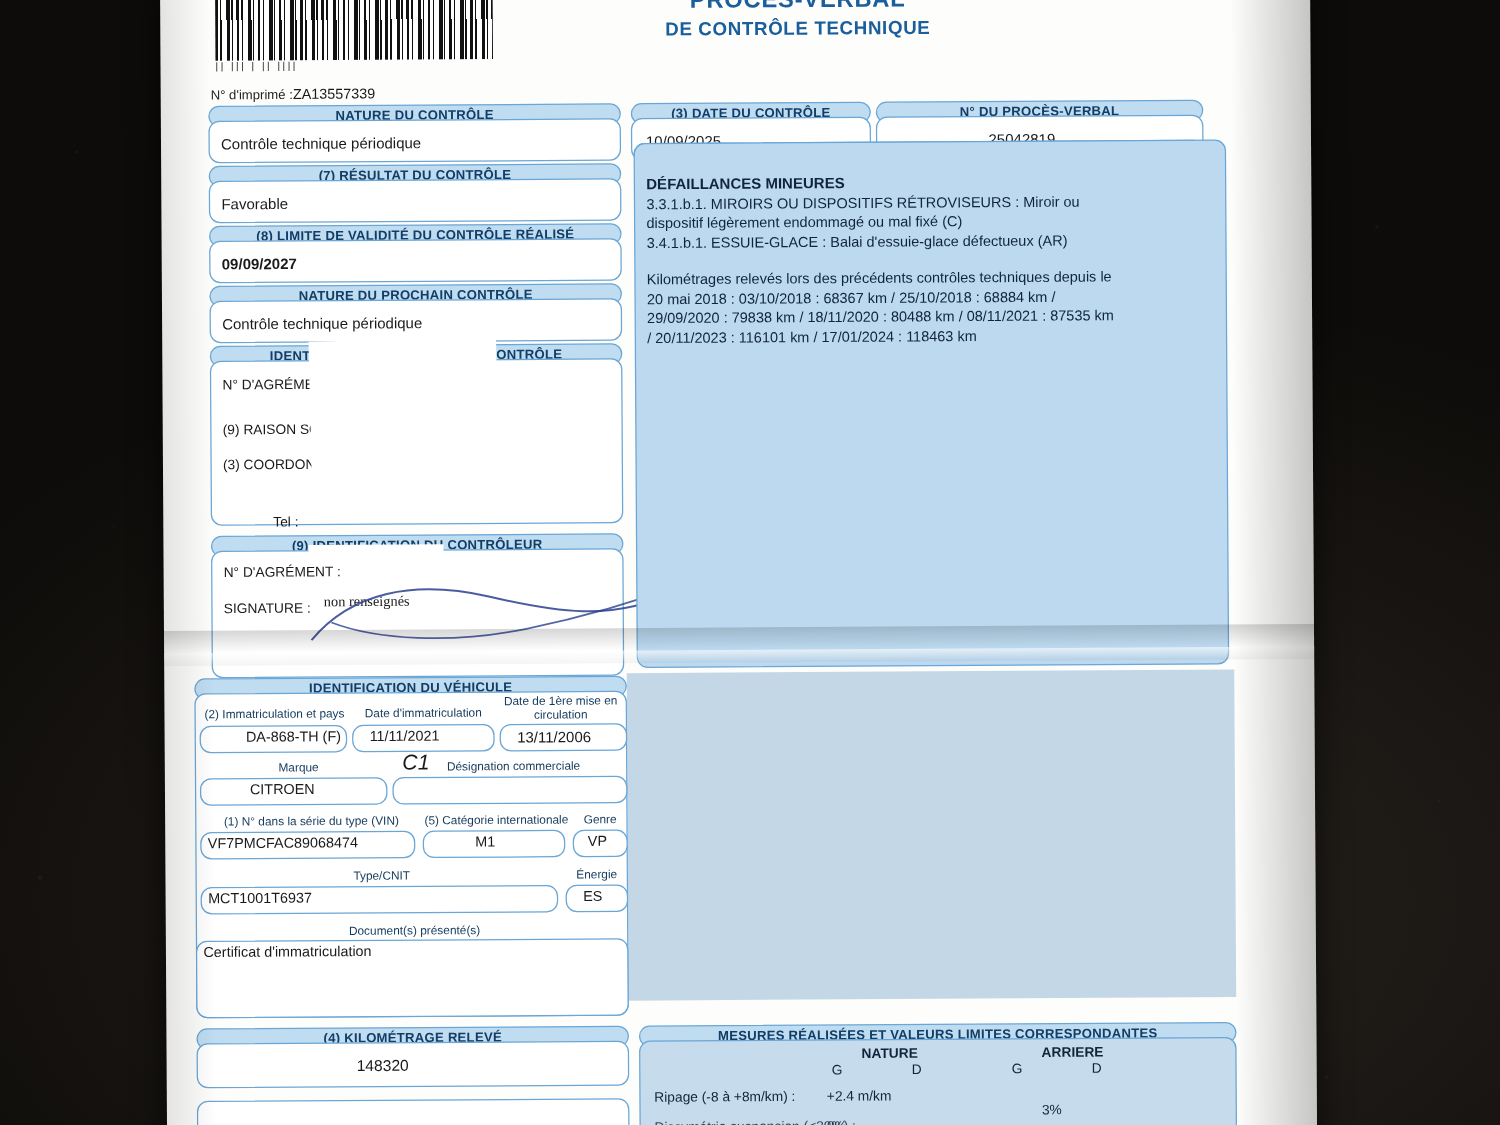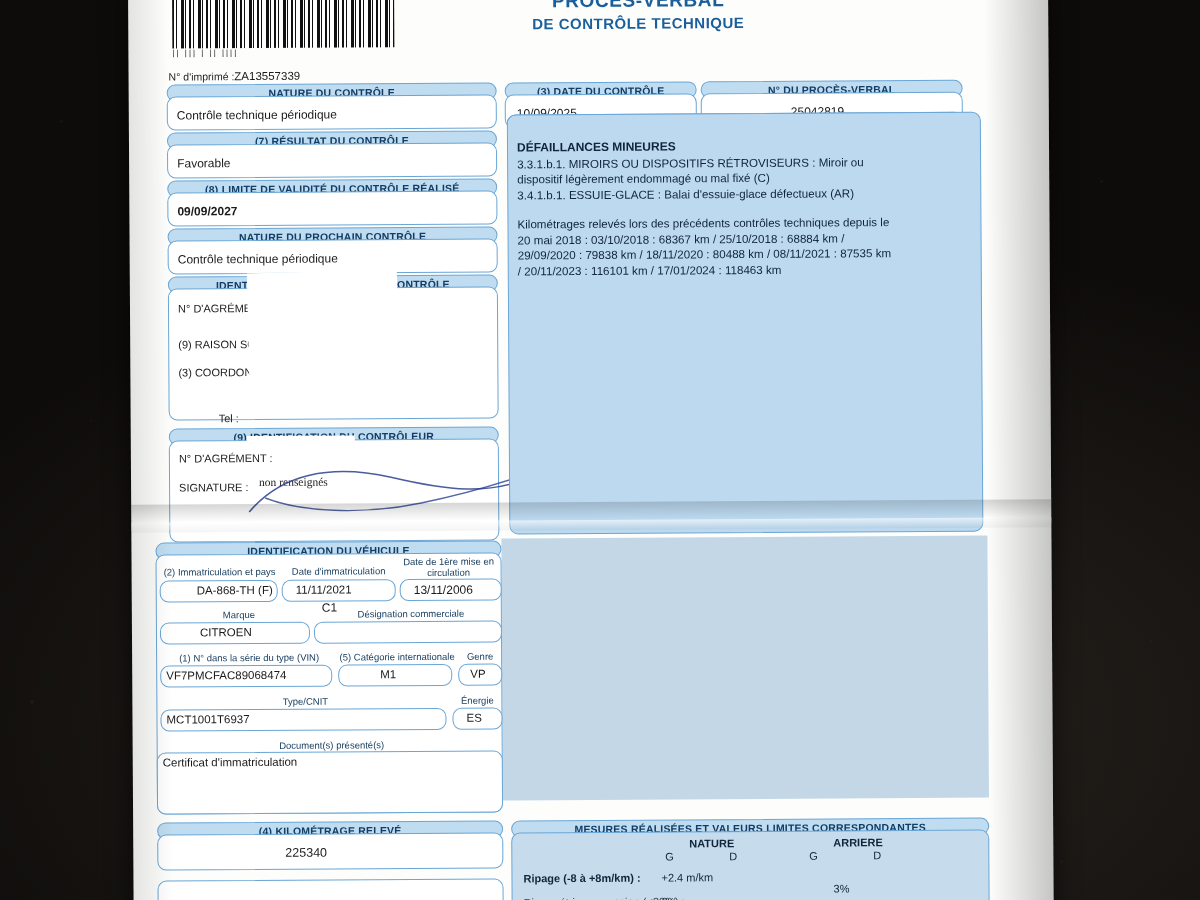--- a/index.html
+++ b/index.html
@@ -313,21 +313,21 @@
       <div class="box" style="left:150px; top:596px; width:114px; height:22px;"></div>
       <div class="val" style="left:164px; top:600px; font-size:11.5px;">11/11/2021</div>
       <div class="box" style="left:268px; top:596px; width:102px; height:22px;"></div>
       <div class="val" style="left:282px; top:600px; font-size:12px;">13/11/2006</div>
 
       <div class="tinylab" style="left:28px; top:625px; width:158px;">Marque</div>
       <div class="tinylab" style="left:190px; top:625px; width:178px;">Désignation commerciale</div>
       <div class="box" style="left:28px; top:638px; width:150px; height:22px;"></div>
       <div class="val" style="left:36px; top:642px; font-size:11.5px;margin-left:32px;">CITROEN</div>
       <div class="box" style="left:182px; top:638px; width:188px; height:22px;"></div>
-      <div class="val" style="left:190px; top:617px; font-size:12px;">C1</div>
+      <div class="val" style="left:190px; top:617px; font-size:17px;font-style:italic;">C1</div>
 
       <div class="tinylab" style="left:28px; top:668px; width:178px;">(1) N° dans la série du type (VIN)</div>
       <div class="tinylab" style="left:206px; top:668px; width:118px;">(5) Catégorie internationale</div>
       <div class="tinylab" style="left:326px; top:668px; width:44px;">Genre</div>
       <div class="box" style="left:28px; top:681px; width:172px; height:22px;"></div>
       <div class="val" style="left:34px; top:685px; font-size:11.5px;">VF7PMCFAC89068474</div>
       <div class="box" style="left:206px; top:681px; width:114px; height:22px;"></div>
       <div class="val" style="left:248px; top:685px; font-size:11.5px;">M1</div>
       <div class="box" style="left:326px; top:681px; width:44px; height:22px;"></div>
       <div class="val" style="left:338px; top:685px; font-size:11.5px;">VP</div>
@@ -338,35 +338,35 @@
       <div class="val" style="left:34px; top:729px; font-size:11.5px;">MCT1001T6937</div>
       <div class="box" style="left:320px; top:725px; width:50px; height:22px;"></div>
       <div class="val" style="left:334px; top:729px; font-size:11.5px;">ES</div>
 
       <div class="tinylab" style="left:28px; top:756px; width:342px;">Document(s) présenté(s)</div>
       <div class="box" style="left:24px; top:768px; width:346px; height:62px;"></div>
       <div class="val" style="left:30px; top:772px; font-size:11.5px;">Certificat d'immatriculation</div>
 
       <div class="hdr" style="left:24px; top:838px; width:346px; height:17px;">(4) KILOMÉTRAGE RELEVÉ</div>
       <div class="box" style="left:24px; top:850px; width:346px; height:36px;"></div>
-      <div class="val" style="left:152px; top:862px; font-size:12.5px;">225340</div>
+      <div class="val" style="left:152px; top:862px; font-size:12.5px;">148320</div>
 
       <div class="box" style="left:24px; top:896px; width:346px; height:40px;"></div>
 
       <div class="hdr" style="left:378px; top:838px; width:478px; height:17px;">MESURES RÉALISÉES ET VALEURS LIMITES CORRESPONDANTES</div>
       <div class="box" style="left:378px; top:850px; width:478px; height:86px; background:#c6dcec;"></div>
 
       <div class="mlab" style="left:556px; top:856px; font-weight:bold;">NATURE</div>
       <div class="mlab" style="left:700px; top:856px; font-weight:bold;">ARRIERE</div>
       <div class="mlab" style="left:532px; top:869px;">G</div>
       <div class="mlab" style="left:596px; top:869px;">D</div>
       <div class="mlab" style="left:676px; top:869px;">G</div>
       <div class="mlab" style="left:740px; top:869px;">D</div>
 
-      <div class="mlab" style="left:390px; top:890px;font-weight:bold;">Ripage (-8 à +8m/km) :</div>
+      <div class="mlab" style="left:390px; top:890px;">Ripage (-8 à +8m/km) :</div>
       <div class="mval" style="left:528px; top:890px;">+2.4 m/km</div>
       <div class="mval" style="left:700px; top:902px;">3%</div>
 
       <div class="mlab" style="left:390px; top:914px; opacity:0.85;">Dissymétrie suspension (&lt;30%) :</div>
       <div class="mval" style="left:528px; top:914px; opacity:0.85;">0%</div>
 
     </div>
 
     <div id="paper-right-shade"></div>
     <div id="paper-left-shade"></div>

